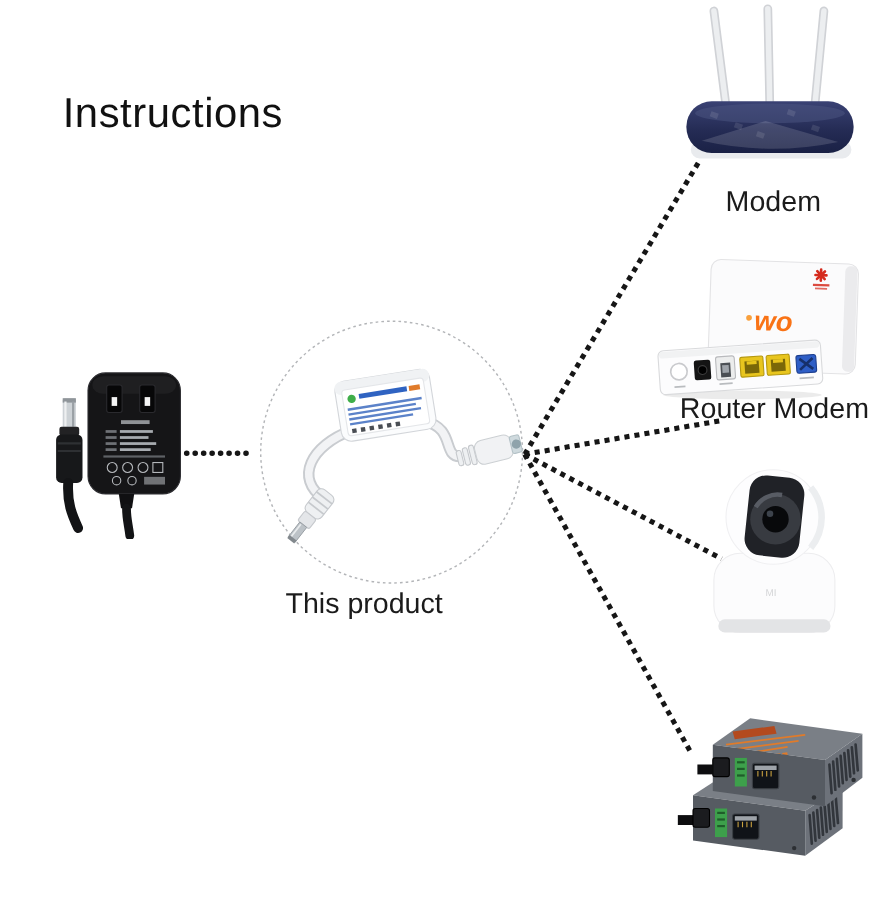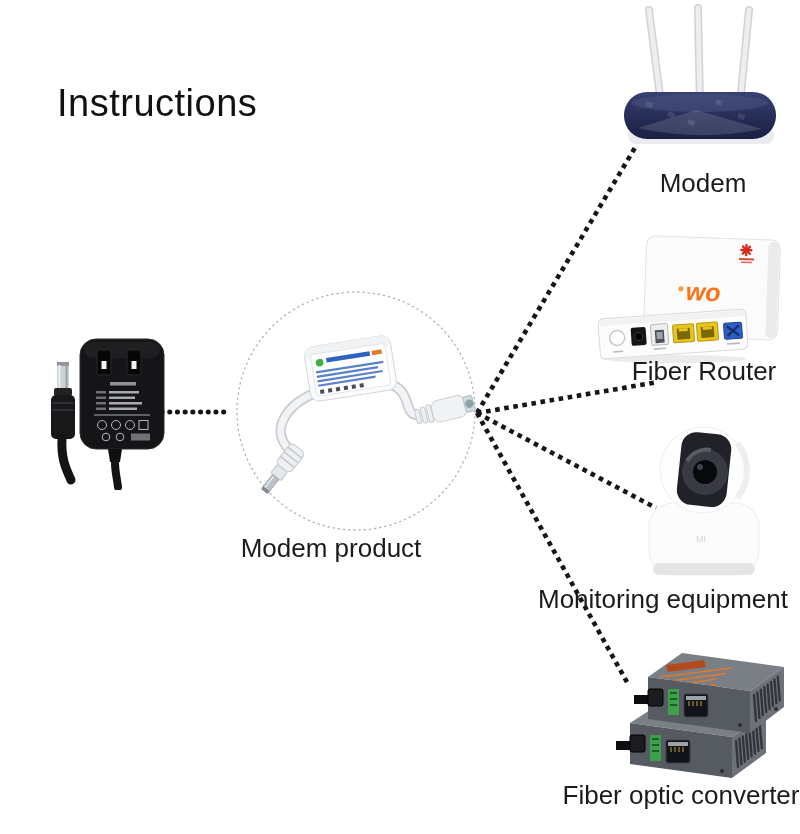--- a/index.html
+++ b/index.html
@@ -110,37 +110,36 @@
         <rect x="131" y="99" width="18" height="16" rx="2" fill="#2e5ec6" stroke="#1d3f8f"></rect>
         <path d="M134,102 L146,112 M146,102 L134,112" stroke="#16306b" stroke-width="2.4"></path>
       </g>
       <g fill="#b9bcbf">
         <rect x="19" y="119" width="10" height="1.6"></rect>
         <rect x="60" y="119" width="12" height="1.6"></rect>
         <rect x="133" y="119" width="13" height="1.6"></rect>
       </g>
     </g>
   </svg>
-  <div class="label" style="left:704px;top:357px">Fiber Router</div>
+  <div class="label" style="left:704px;top:357px">Router Modem</div>
 
   <svg class="abs" style="left:633px;top:423px" width="140" height="165" viewBox="0 0 140 165">
     <rect x="16" y="80" width="110" height="72" rx="24" fill="#fcfcfd" stroke="#ededef"></rect>
     <rect x="20" y="140" width="102" height="12" rx="6" fill="#e3e4e6"></rect>
     <circle cx="70" cy="47" r="43" fill="#fdfdfe" stroke="#f0f0f2"></circle>
     <path d="M104,20 A43 43 0 0 1 104,75" stroke="#eceef0" stroke-width="6" fill="none"></path>
     <g transform="rotate(6 70 47)">
       <rect x="46" y="10" width="50" height="73" rx="15" fill="#202227"></rect>
     </g>
     <circle cx="72" cy="49" r="23" fill="#383b41"></circle>
     <path d="M54,38 A23 23 0 0 1 78,27" stroke="#585c64" stroke-width="4" fill="none"></path>
     <circle cx="72" cy="49" r="12" fill="#08090b"></circle>
     <circle cx="67" cy="44" r="3" fill="#3d434c"></circle>
     <text x="63" y="119" font-size="9" fill="#d4d5d7" font-family="Liberation Sans, sans-serif">MI</text>
   </svg>
-  <div class="label" style="left:663px;top:585px">Monitoring equipment</div>
 
   <svg class="abs" style="left:616px;top:645px" width="184" height="135" viewBox="0 0 184 135">
 
     <g>
       <polygon points="14,78 48,56 150,70 116,92" fill="#7a7f86"></polygon>
       <polygon points="14,78 116,92 116,133 14,119" fill="#565b62"></polygon>
       <polygon points="116,92 150,70 150,108 116,133" fill="#6d727a"></polygon>
       <g stroke="#32363c" stroke-width="2.4" stroke-linecap="round">
         <line x1="120" y1="96" x2="122" y2="122"></line>
           <line x1="123.4" y1="93.7" x2="125.4" y2="119.3"></line>
@@ -208,21 +207,20 @@
             <line x1="73" y1="56" x2="73" y2="61"></line>
             <line x1="77" y1="56" x2="77" y2="61"></line>
             <line x1="81" y1="56" x2="81" y2="61"></line>
             <line x1="85" y1="56" x2="85" y2="61"></line>
           </g>
       </g>
       <circle cx="124" cy="80" r="2" fill="#2c2f33"></circle>
       <circle cx="160" cy="64" r="2" fill="#2c2f33"></circle>
     </g>
   </svg>
-  <div class="label" style="left:681px;top:781px">Fiber optic converter</div>
 
   <svg class="abs" style="left:38px;top:325px" width="155" height="165" viewBox="0 0 155 165">
     <g>
       <rect x="19" y="37" width="12" height="28" rx="2" fill="#cdd2d6"></rect>
       <rect x="19" y="37" width="12" height="4" fill="#8f959a"></rect>
       <line x1="21.5" y1="40" x2="21.5" y2="63" stroke="#eef0f1" stroke-width="2"></line>
       <line x1="28.5" y1="40" x2="28.5" y2="63" stroke="#9aa0a5" stroke-width="2"></line>
       <rect x="16" y="63" width="18" height="8" rx="2" fill="#222224"></rect>
       <rect x="13" y="70" width="24" height="44" rx="5" fill="#17181a"></rect>
       <line x1="14.5" y1="78" x2="35.5" y2="78" stroke="#2e3033" stroke-width="2"></line>
@@ -312,15 +310,15 @@
       <g fill="#4a4e54">
         <rect x="85" y="98" width="4" height="4"></rect>
           <rect x="93" y="98" width="4" height="4"></rect>
         <rect x="101" y="98" width="4" height="4"></rect>
           <rect x="109" y="98" width="4" height="4"></rect>
         <rect x="117" y="98" width="4" height="4"></rect>
           <rect x="125" y="98" width="4" height="4"></rect>
       </g>
     </g>
   </svg>
-  <div class="label" style="left:331px;top:534px">Modem product</div>
+  <div class="label" style="left:331px;top:534px">This product</div>
 
 </div>
 
 </body></html>

